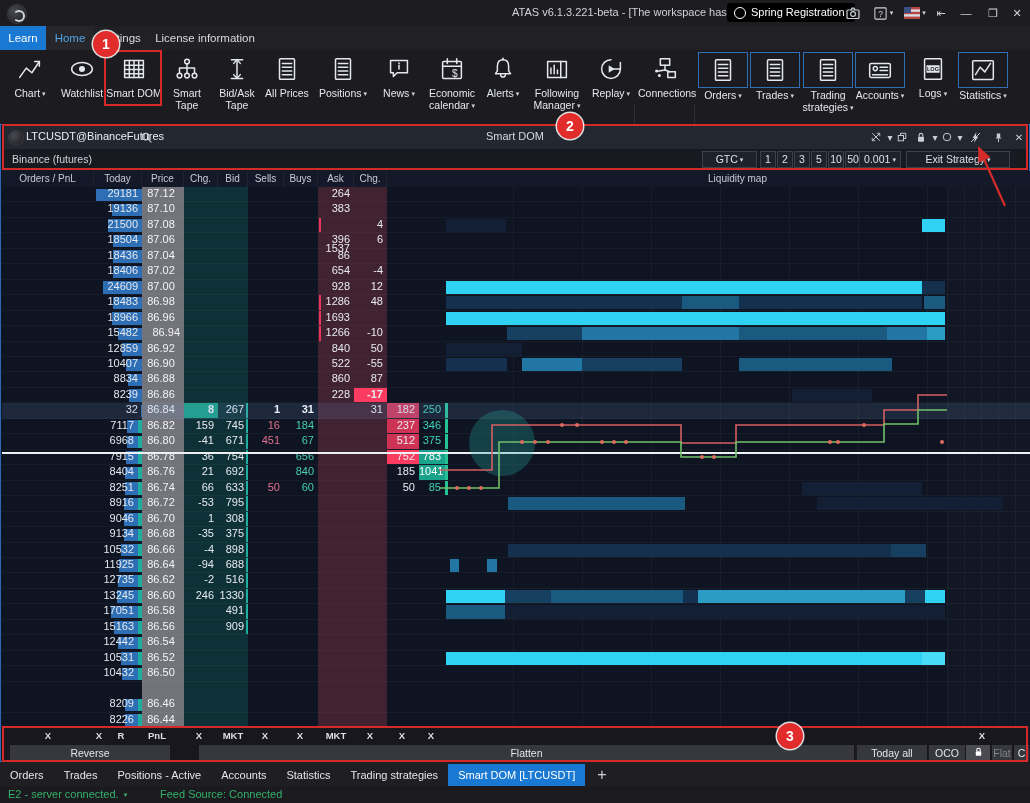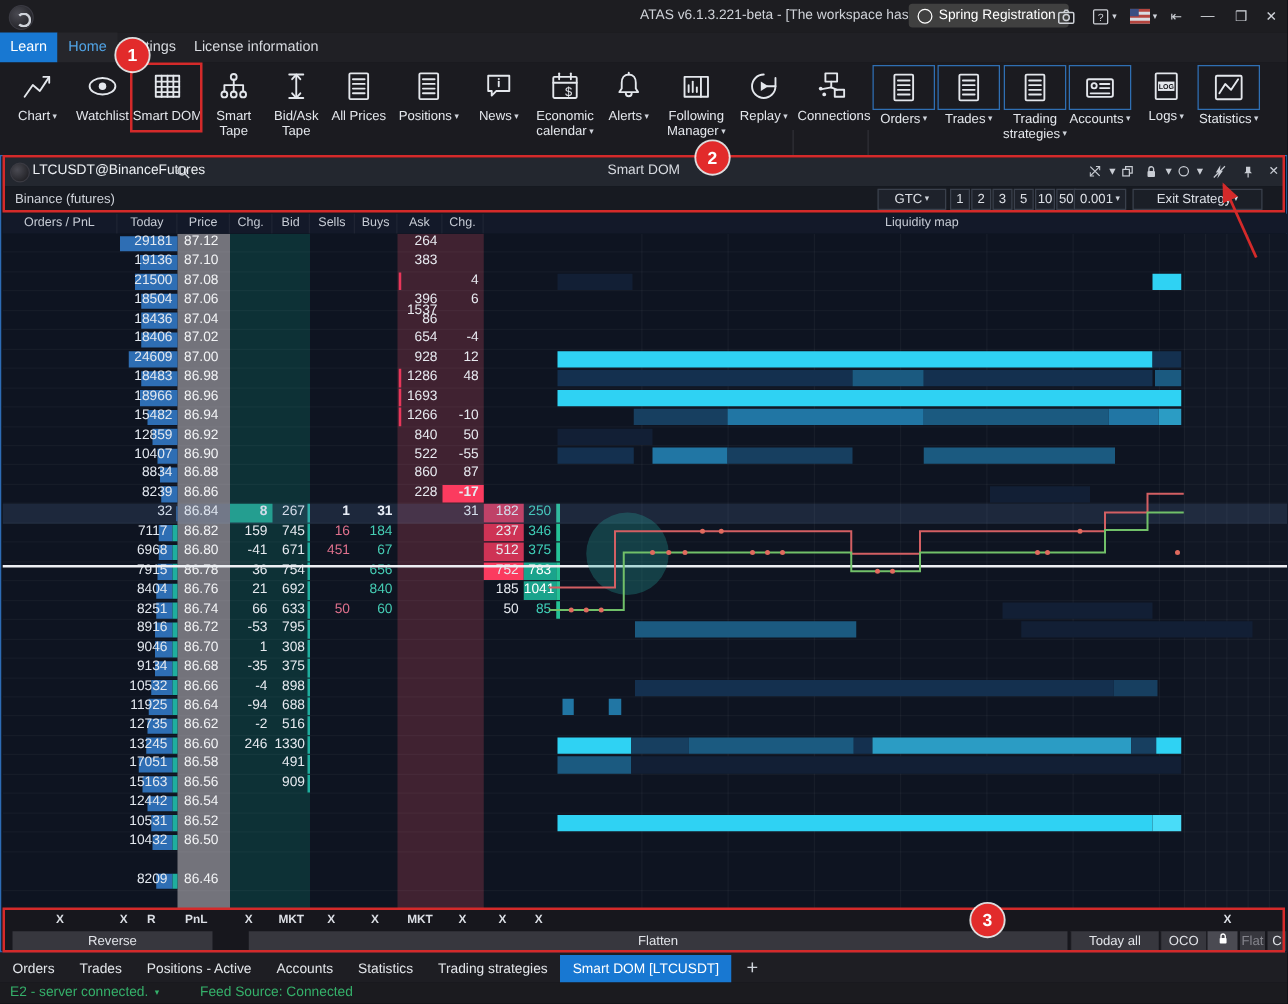--- a/index.html
+++ b/index.html
@@ -5,21 +5,21 @@
   html,body{margin:0;padding:0;background:#101014;}
   #app{position:relative;width:1030px;height:803px;background:#15151a;overflow:hidden;
        font-family:"Liberation Sans",sans-serif;color:#e6e9ee;}
   
   .titlebar{position:absolute;left:0;top:0;width:1030px;height:26px;background:#1d1d21;}
   .applogo{position:absolute;left:7px;top:4px;width:18px;height:18px;border-radius:50%;
            background:radial-gradient(circle at 35% 35%,#4a4a52,#17171b);border:1px solid #3a3a42;}
   .applogo::after{content:"";position:absolute;left:5px;top:5px;width:8px;height:8px;border-radius:50%;
            border:2px solid #cfd3da;border-left-color:transparent;}
   .apptitle{position:absolute;left:512px;top:6px;font-size:11px;color:#cfd2d8;white-space:nowrap;}
-  .springbtn{position:absolute;left:727px;top:3px;height:19px;padding:0 10px 0 24px;background:#404040;
+  .springbtn{position:absolute;left:727px;top:3px;height:19px;padding:0 10px 0 24px;background:#000000;
            border-radius:3px;font-size:11px;color:#fff;line-height:19px;}
   .springbtn .ring{position:absolute;left:7px;top:4px;width:10px;height:10px;border:1.5px solid #fff;border-radius:50%;}
   .tbico{position:absolute;top:4px;width:22px;height:18px;display:flex;align-items:center;justify-content:center;color:#cfd2d8;font-size:11px;}
   
   .ribbontabs{position:absolute;left:0;top:26px;width:1030px;height:24px;background:#202025;}
   .rtab{position:absolute;top:0;height:24px;line-height:24px;font-size:11.5px;color:#d8dbe0;text-align:center;}
   .rtab.learn{left:0;width:46px;background:#1878d2;color:#fff;}
   .rtab.home{left:46px;width:48px;color:#51a4e6;background:#26262b;}
   
   .toolbar{position:absolute;left:0;top:50px;width:1030px;height:74px;background:#1b1b20;}
@@ -536,21 +536,21 @@
         <div class="rowline" style="top: 123.657px; height: 15.4571px;">
           <div style="position: absolute; left: 110px; top: 1.5px; width: 30px; height: 12.4571px; background: rgb(46, 110, 180);"></div>
           <div class="cell" style="left: 92px; width: 44px; color: rgb(227, 232, 239);">18966</div>
           <div class="cell" style="left: 140px; width: 38px; text-align: center; color: rgb(243, 244, 246);">86.96</div>
           <div style="position: absolute; left: 316.5px; top: 0px; width: 2.5px; height: 14.4571px; background: rgb(232, 54, 90);"></div>
           <div class="cell" style="left: 316px; width: 32px;">1693</div>
         </div>
         <div class="rowline" style="top: 139.114px; height: 15.4571px;">
           <div style="position: absolute; left: 116px; top: 1.5px; width: 24px; height: 12.4571px; background: rgb(46, 110, 180);"></div>
           <div class="cell" style="left: 92px; width: 44px; color: rgb(227, 232, 239);">15482</div>
-          <div class="cell" style="left: 140px; width: 38px; text-align: center; color: rgb(243, 244, 246);">86.94</div>
+          <div class="cell" style="left: 140px; width: 38px; text-align: right; color: rgb(243, 244, 246);">86.94</div>
           <div style="position: absolute; left: 316.5px; top: 0px; width: 2.5px; height: 14.4571px; background: rgb(232, 54, 90);"></div>
           <div class="cell" style="left: 316px; width: 32px;">1266</div>
           <div class="cell" style="left: 352px; width: 29px;">-10</div>
         </div>
         <div class="rowline" style="top: 154.571px; height: 15.4571px;">
           <div style="position: absolute; left: 120px; top: 1.5px; width: 20px; height: 12.4571px; background: rgb(46, 110, 180);"></div>
           <div class="cell" style="left: 92px; width: 44px; color: rgb(227, 232, 239);">12859</div>
           <div class="cell" style="left: 140px; width: 38px; text-align: center; color: rgb(243, 244, 246);">86.92</div>
           <div class="cell" style="left: 316px; width: 32px;">840</div>
           <div class="cell" style="left: 352px; width: 29px;">50</div>
@@ -762,20 +762,26 @@
           <div style="position: absolute; left: 120px; top: 1.5px; width: 16px; height: 12.4571px; background: rgb(46, 110, 180);"></div>
           <div style="position: absolute; left: 136px; top: 1.5px; width: 4px; height: 12.4571px; background: rgb(31, 174, 158);"></div>
           <div class="cell" style="left: 92px; width: 40px; color: rgb(227, 232, 239);">10432</div>
           <div class="cell" style="left: 140px; width: 38px; text-align: center; color: rgb(243, 244, 246);">86.50</div>
         </div>
         <div class="rowline" style="top: 510.086px; height: 15.4571px;">
           <div style="position: absolute; left: 123px; top: 1.5px; width: 13px; height: 12.4571px; background: rgb(46, 110, 180);"></div>
           <div style="position: absolute; left: 136px; top: 1.5px; width: 4px; height: 12.4571px; background: rgb(31, 174, 158);"></div>
           <div class="cell" style="left: 92px; width: 40px; color: rgb(227, 232, 239);">8209</div>
           <div class="cell" style="left: 140px; width: 38px; text-align: center; color: rgb(243, 244, 246);">86.46</div>
+        </div>
+        <div class="rowline" style="top: 525.543px; height: 15.4571px;">
+          <div style="position: absolute; left: 123px; top: 1.5px; width: 13px; height: 12.4571px; background: rgb(46, 110, 180);"></div>
+          <div style="position: absolute; left: 136px; top: 1.5px; width: 4px; height: 12.4571px; background: rgb(31, 174, 158);"></div>
+          <div class="cell" style="left: 92px; width: 40px; color: rgb(227, 232, 239);">8226</div>
+          <div class="cell" style="left: 140px; width: 38px; text-align: center; color: rgb(243, 244, 246);">86.44</div>
         </div>
         <div class="priceline" style="top: 265px;"></div>
         <svg width="1028" height="541" class="lmsvg">
           <circle cx="500" cy="256" r="33" fill="rgba(38,166,154,0.30)"></circle>
           <polyline points="437,283 490,283 490,238 679,238 679,256 734,256 734,238 882,238 882,223 916,223 916,208 945,208" fill="none" stroke="#d35f63" stroke-width="1.6"></polyline>
           <polyline points="437,301 497,301 497,255 679,255 679,270 734,270 734,255 882,255 882,237 916,237 916,223 945,223" fill="none" stroke="#71c069" stroke-width="1.6"></polyline>
           <circle cx="455" cy="301" r="2" fill="#e06a5e"></circle>
           <circle cx="467" cy="301" r="2" fill="#e06a5e"></circle>
           <circle cx="479" cy="301" r="2" fill="#e06a5e"></circle>
           <circle cx="520" cy="255" r="2" fill="#e06a5e"></circle>

